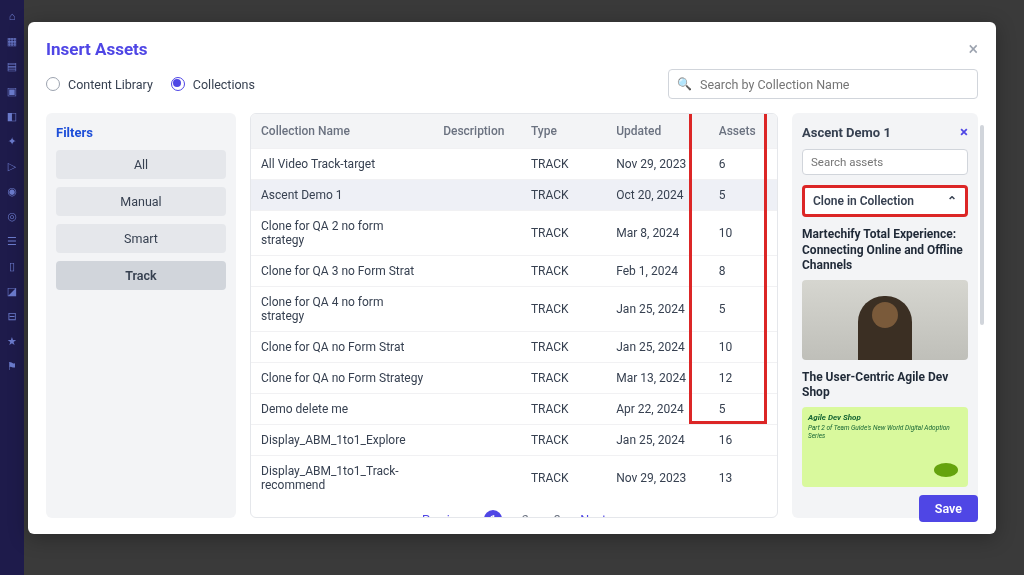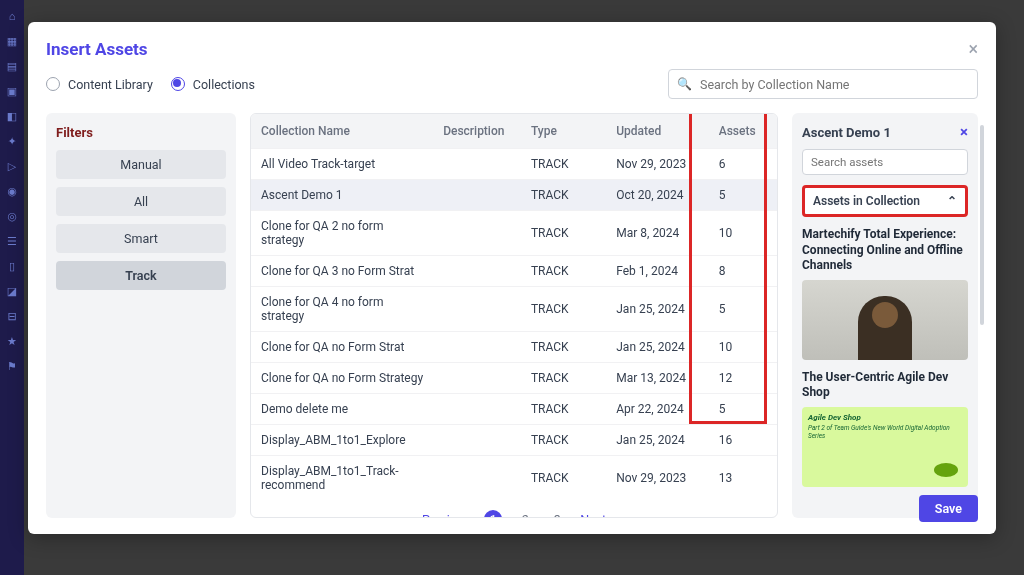--- a/index.html
+++ b/index.html
@@ -13,21 +13,21 @@
   .modal-sub { display: flex; align-items: center; margin-top: 10px; gap: 18px; }
   .radio-opt { display: flex; align-items: center; gap: 8px; font-size: 12.5px; color: #374151; cursor: pointer; }
   .radio-circle { width: 14px; height: 14px; border-radius: 50%; border: 1.5px solid #9ca3af; display: inline-block; position: relative; }
   .radio-circle.active { border-color: #4f46e5; }
   .radio-circle.active::after { content:""; position:absolute; width:8px; height:8px; background:#4f46e5; border-radius:50%; top:1px; left:1px; }
   .search-box { margin-left: auto; width: 310px; height: 30px; border: 1px solid #d1d5db; border-radius: 4px; display: flex; align-items: center; padding: 0 8px; gap: 8px; }
   .search-box span { color: #9ca3af; font-size: 12px; }
   .search-box input { border: none; outline: none; font-size: 12.5px; flex: 1; color: #374151; }
   .body-row { display: flex; gap: 14px; margin-top: 14px; flex: 1; min-height: 0; }
   .filters-panel { width: 190px; background: #f3f4f6; border-radius: 6px; padding: 12px 10px; }
-  .filters-title { font-size: 13px; font-weight: 700; color: #7f1d1d; margin-bottom: 10px; }
+  .filters-title { font-size: 13px; font-weight: 700; color: #1d4ed8; margin-bottom: 10px; }
   .filter-btn { display: block; width: 100%; background: #e5e7eb; border: none; border-radius: 4px; padding: 7px 0; font-size: 12.5px; color: #374151; margin-bottom: 8px; cursor: pointer; }
   .filter-btn.active { background: #d1d5db; font-weight: 600; }
   .table-panel { flex: 1; border: 1px solid #e5e7eb; border-radius: 6px; display: flex; flex-direction: column; overflow: hidden; }
   .tbl { width: 100%; border-collapse: collapse; font-size: 12px; }
   .tbl th { text-align: left; font-weight: 500; color: #6b7280; padding: 10px 10px; background: #f3f4f6; }
   .tbl td { padding: 8px 10px; border-top: 1px solid #f1f1f3; color: #374151; }
   .tbl tr.selected td { background: #eef0f6; }
   .col-name { width: 32%; }
   .col-desc { width: 15%; }
   .col-type { width: 15%; }
@@ -98,22 +98,22 @@
     <div class="search-box">
       <span>🔍</span>
       <input placeholder="Search by Collection Name" style="">
     </div>
   </div>
 
   <div class="body-row">
 
     <div class="filters-panel">
       <div class="filters-title">Filters</div>
+      <button class="filter-btn">All</button>
       <button class="filter-btn">Manual</button>
-      <button class="filter-btn">All</button>
       <button class="filter-btn">Smart</button>
       <button class="filter-btn active">Track</button>
     </div>
 
     <div class="table-panel" style="position:relative;">
       <table class="tbl">
         <thead>
           <tr>
             <th class="col-name">Collection Name</th>
             <th class="col-desc">Description</th>
@@ -208,21 +208,21 @@
     </div>
 
     <div class="detail-panel">
       <div class="scroll-hint"></div>
       <div class="detail-head">
         <div class="detail-title">Ascent Demo 1</div>
         <div class="detail-close">×</div>
       </div>
       <input class="detail-search" placeholder="Search assets" style="">
       <div class="detail-accordion">
-        <span>Assets in Collection</span>
+        <span>Clone in Collection</span>
         <span>⌃</span>
       </div>
 
       <div class="asset-item">
         <div class="asset-item-title">Martechify Total Experience: Connecting Online and Offline Channels</div>
         <div class="asset-thumb thumb-a">
           <div class="person"></div>
         </div>
       </div>
 

